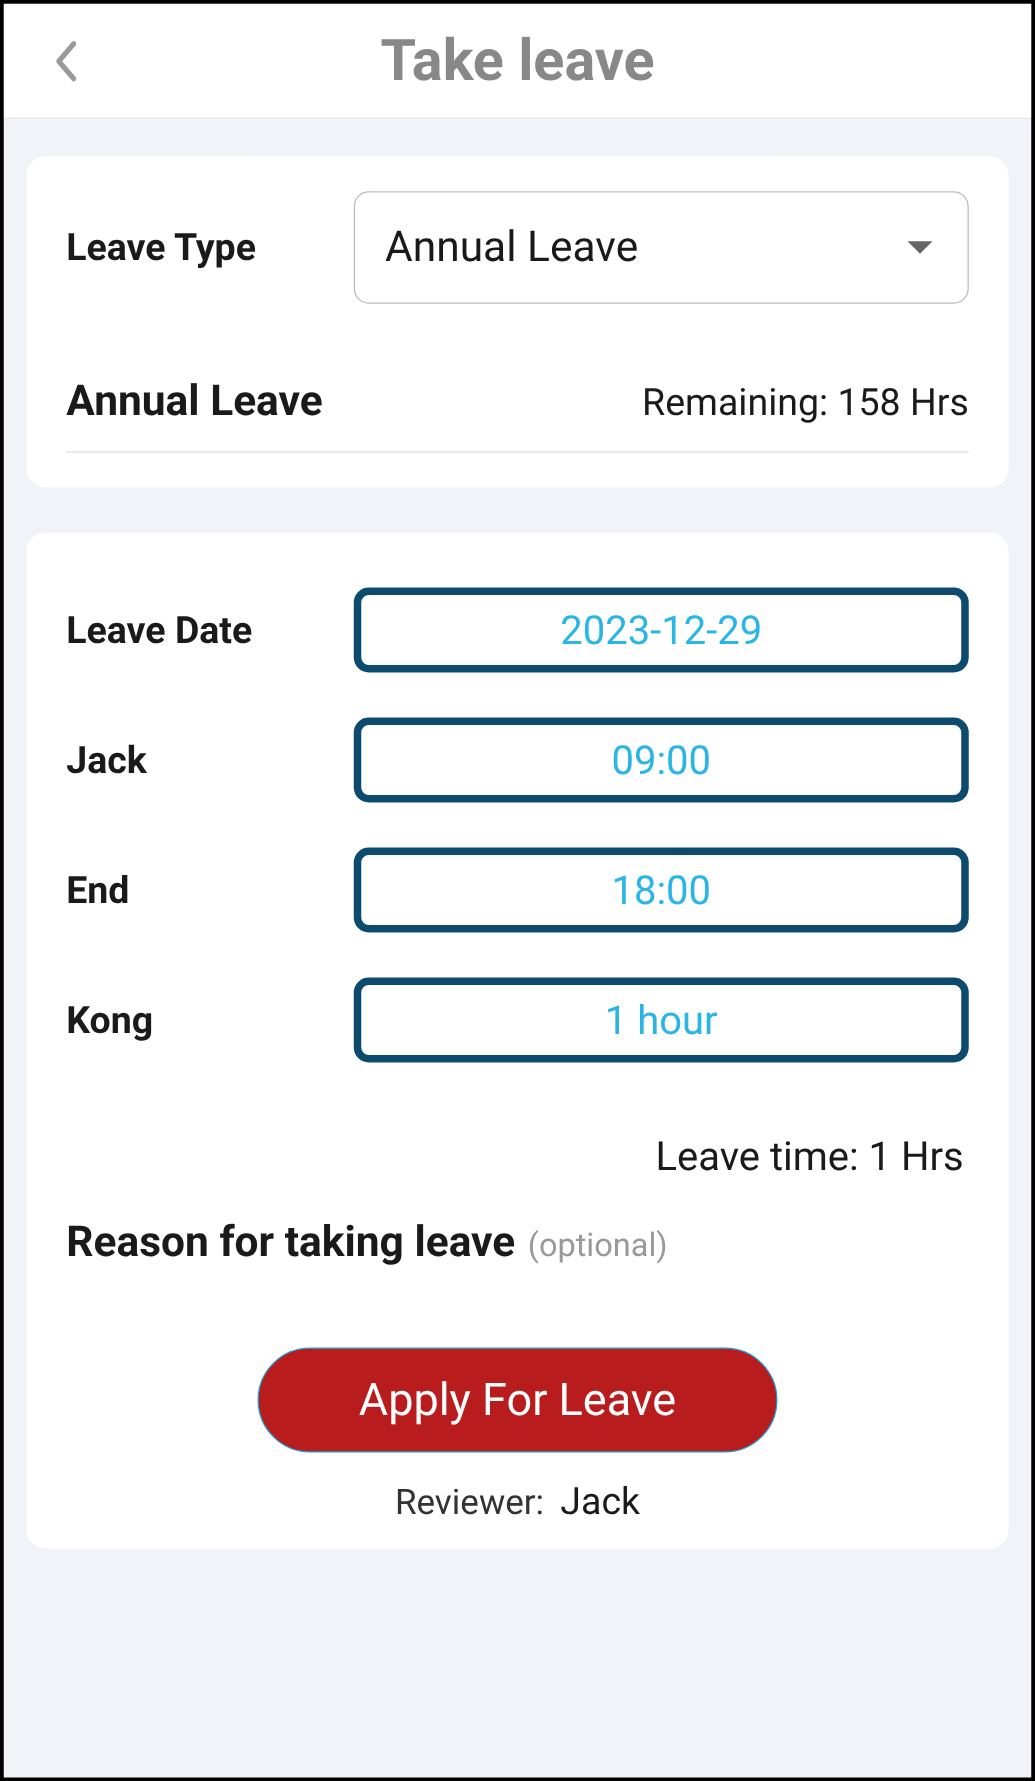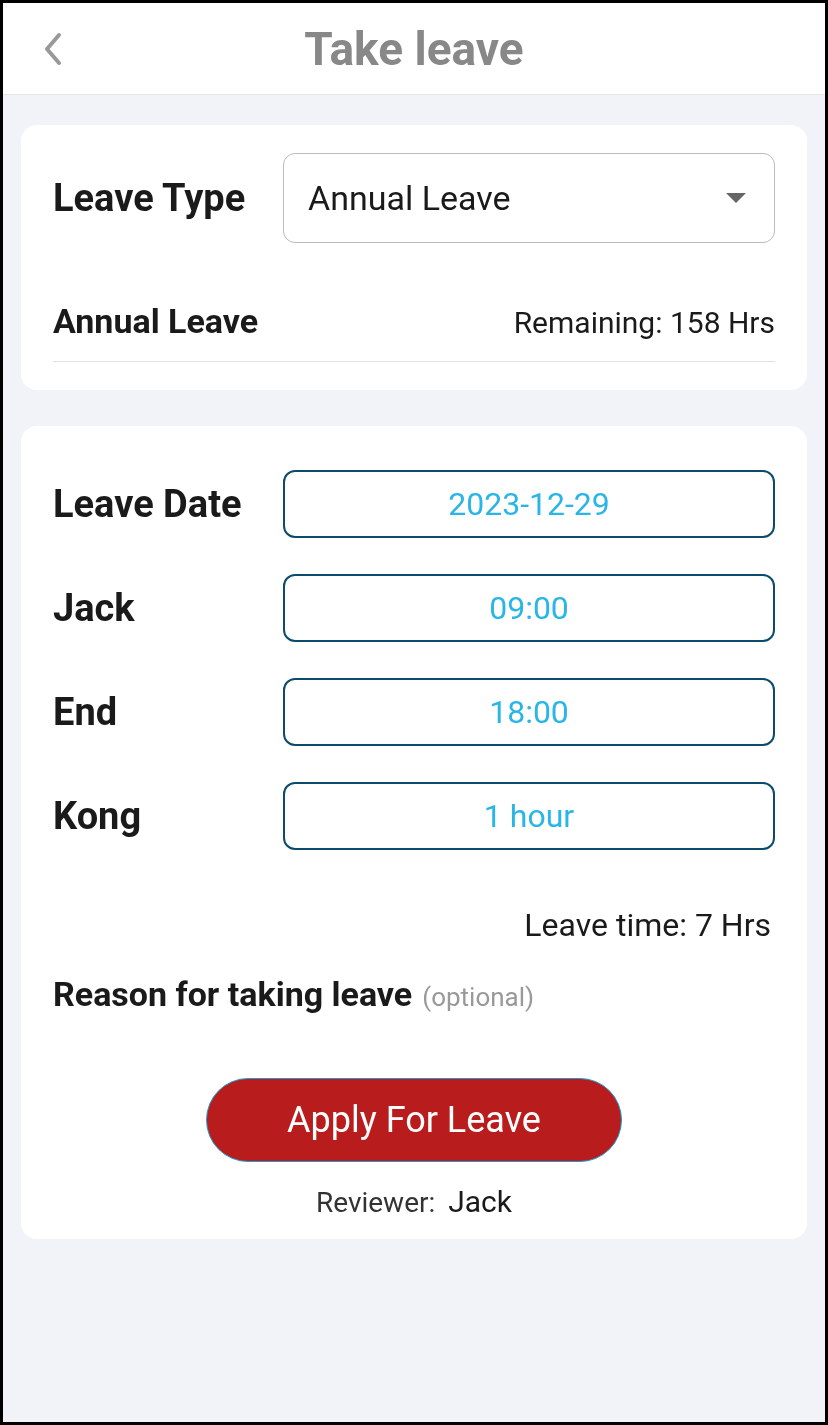--- a/index.html
+++ b/index.html
@@ -57,21 +57,21 @@
     }
     .row {
       display: flex;
       align-items: center;
       margin-bottom: 32px;
     }
     .row:last-child {
       margin-bottom: 0;
     }
     .label {
-      font-size: 38px;
+      font-size: 30px;
       font-weight: 700;
       color: #1a1a1a;
       width: 230px;
       flex-shrink: 0;
     }
     .select-box {
       flex: 1;
       border: 1px solid #bbb;
       border-radius: 12px;
       height: 90px;
@@ -111,21 +111,21 @@
       font-size: 34px;
       font-weight: 700;
       color: #1a1a1a;
     }
     .balance-remaining {
       font-size: 30px;
       color: #1a1a1a;
     }
     .blue-box {
       flex: 1;
-      border: 2px solid #0c4a6e;
+      border: 6px solid #0c4a6e;
       border-radius: 12px;
       height: 68px;
       display: flex;
       align-items: center;
       justify-content: center;
       font-size: 32px;
       color: #29b6e6;
       cursor: pointer;
     }
     .leave-time-row {
@@ -233,21 +233,21 @@
       <div class="blue-box">09:00</div>
     </div>
     <div class="row2">
       <div class="label">End</div>
       <div class="blue-box">18:00</div>
     </div>
     <div class="row2">
       <div class="label">Kong</div>
       <div class="blue-box">1 hour</div>
     </div>
-    <div class="leave-time-row">Leave time: 7 Hrs</div>
+    <div class="leave-time-row">Leave time: 1 Hrs</div>
     <div class="reason-header">
       <span class="reason-label">Reason for taking leave</span>
       <span class="reason-optional">(optional)</span>
     </div>
     <div class="submit-section">
       <button class="apply-btn">Apply For Leave</button>
       <div class="reviewer-row">
         <span class="reviewer-label">Reviewer:</span>
         <span class="reviewer-name">Jack</span>
       </div>

